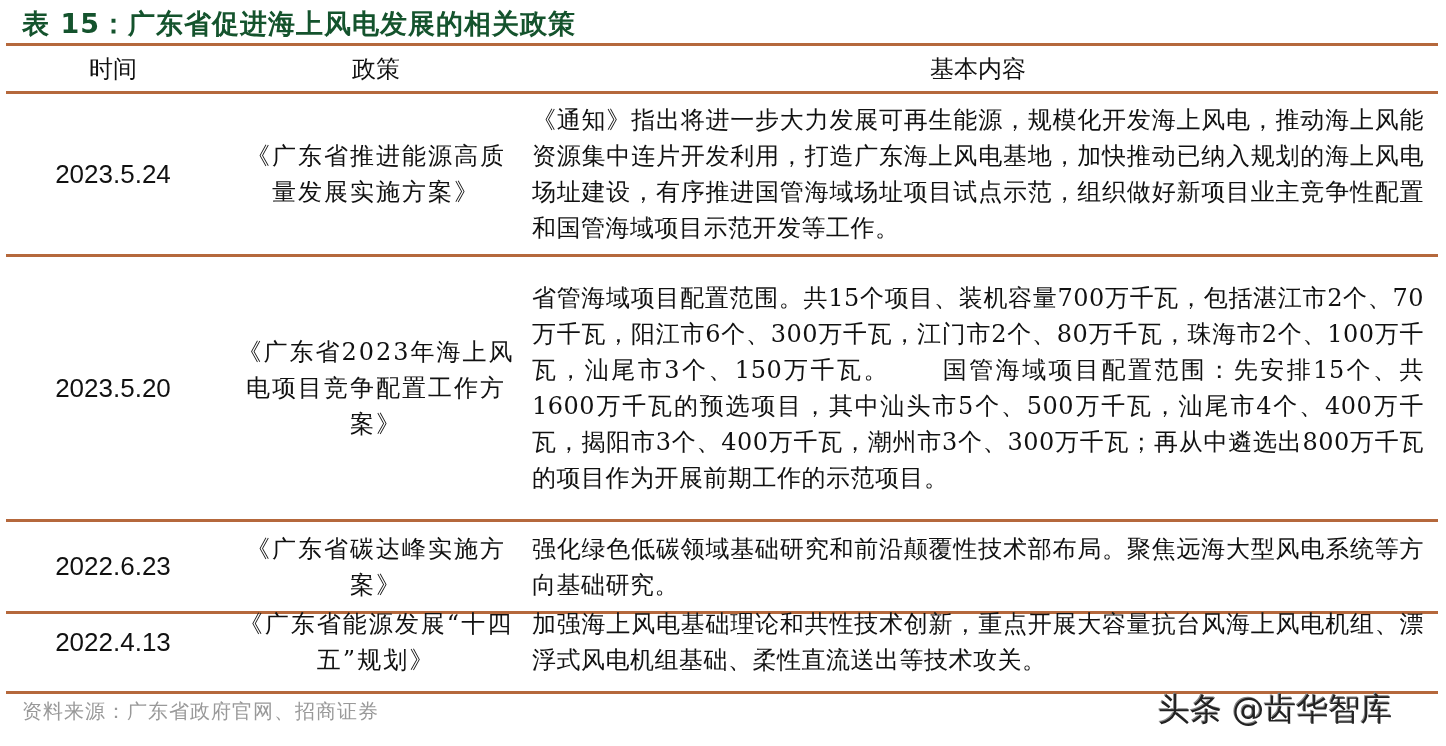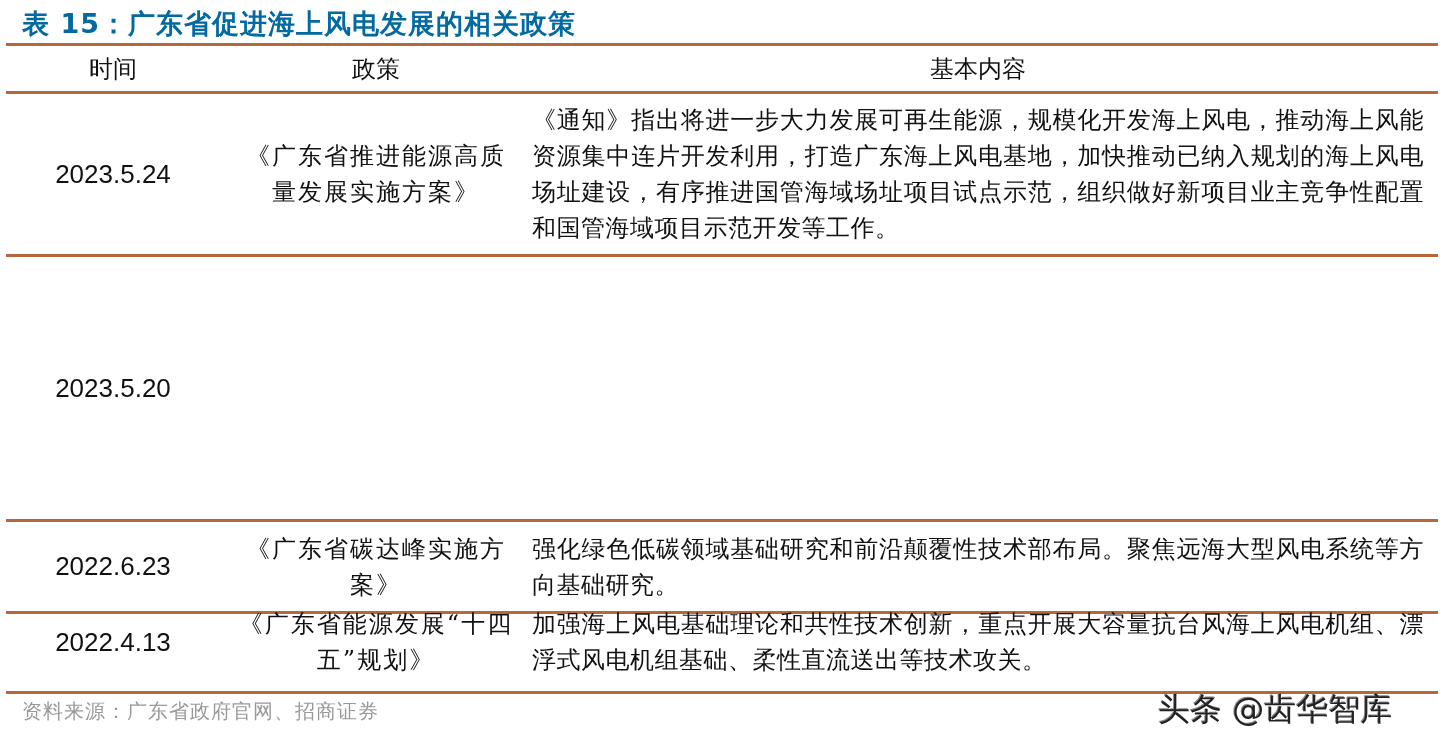--- a/index.html
+++ b/index.html
@@ -1,19 +1,19 @@
 <!DOCTYPE html>
 <html><head>
 <meta charset="utf-8">
 <style>
   html, body { margin:0; padding:0; background:#ffffff; }
   body { width:1446px; height:746px; position:relative; overflow:hidden;
          font-family: "DejaVu Serif", "Liberation Serif", serif; color:#111; }
   .title { position:absolute; left:22px; top:6px; height:36px; line-height:36px;
-           font-size:27px; font-weight:bold; color:#0369a1; letter-spacing:1px;
+           font-size:27px; font-weight:bold; color:#14532d; letter-spacing:1px;
            font-family: "DejaVu Sans", "Liberation Sans", sans-serif; }
   .rule { position:absolute; left:6px; width:1432px; height:3px; background:#b5683c; }
   .hdr { position:absolute; top:46px; height:46px; line-height:46px; font-size:24px;
          font-weight:normal; text-align:center; font-family:"DejaVu Sans", "Liberation Sans", sans-serif; }
   .row { position:absolute; left:6px; width:1432px; }
   .cell { position:absolute; top:0; bottom:0; display:flex; align-items:center; }
   .c-date { left:0; width:214px; justify-content:center; font-family:"Liberation Sans", sans-serif; font-size:26px; }
   .c-policy { left:228px; width:284px; justify-content:center; text-align:center; font-size:24px; line-height:36px; letter-spacing:2px; }
   .c-content { left:526px; width:892px; font-size:24px; line-height:36px; text-align:justify; letter-spacing:0.5px; }
   .c-content span, .c-policy span { display:block; }
@@ -38,20 +38,26 @@
       <span>《通知》指出将进一步大力发展可再生能源，规模化开发海上风电，推动海上风能资源集中连片开发利用，打造广东海上风电基地，加快推动已纳入规划的海上风电场址建设，有序推进国管海域场址项目试点示范，组织做好新项目业主竞争性配置和国管海域项目示范开发等工作。</span>
     </div>
   <div class="cell c-policy">
       <span>《广东省推进能源高质量发展实施方案》</span>
     </div>
 </div>
 <div class="rule" style="top:254px"></div>
 
 <div class="row" style="top:257px;height:262px">
   <div class="cell c-date">2023.5.20</div>
+  <div class="cell c-policy">
+      <span>《广东省2023年海上风电项目竞争配置工作方案》</span>
+    </div>
+  <div class="cell c-content">
+      <span>省管海域项目配置范围。共15个项目、装机容量700万千瓦，包括湛江市2个、70万千瓦，阳江市6个、300万千瓦，江门市2个、80万千瓦，珠海市2个、100万千瓦，汕尾市3个、150万千瓦。　　国管海域项目配置范围：先安排15个、共1600万千瓦的预选项目，其中汕头市5个、500万千瓦，汕尾市4个、400万千瓦，揭阳市3个、400万千瓦，潮州市3个、300万千瓦；再从中遴选出800万千瓦的项目作为开展前期工作的示范项目。</span>
+    </div>
 </div>
 <div class="rule" style="top:519px"></div>
 
 <div class="row" style="top:522px;height:89px">
   <div class="cell c-date">2022.6.23</div>
   <div class="cell c-policy">
       <span>《广东省碳达峰实施方案》</span>
     </div>
   <div class="cell c-content">
       <span>强化绿色低碳领域基础研究和前沿颠覆性技术部布局。聚焦远海大型风电系统等方向基础研究。</span>

